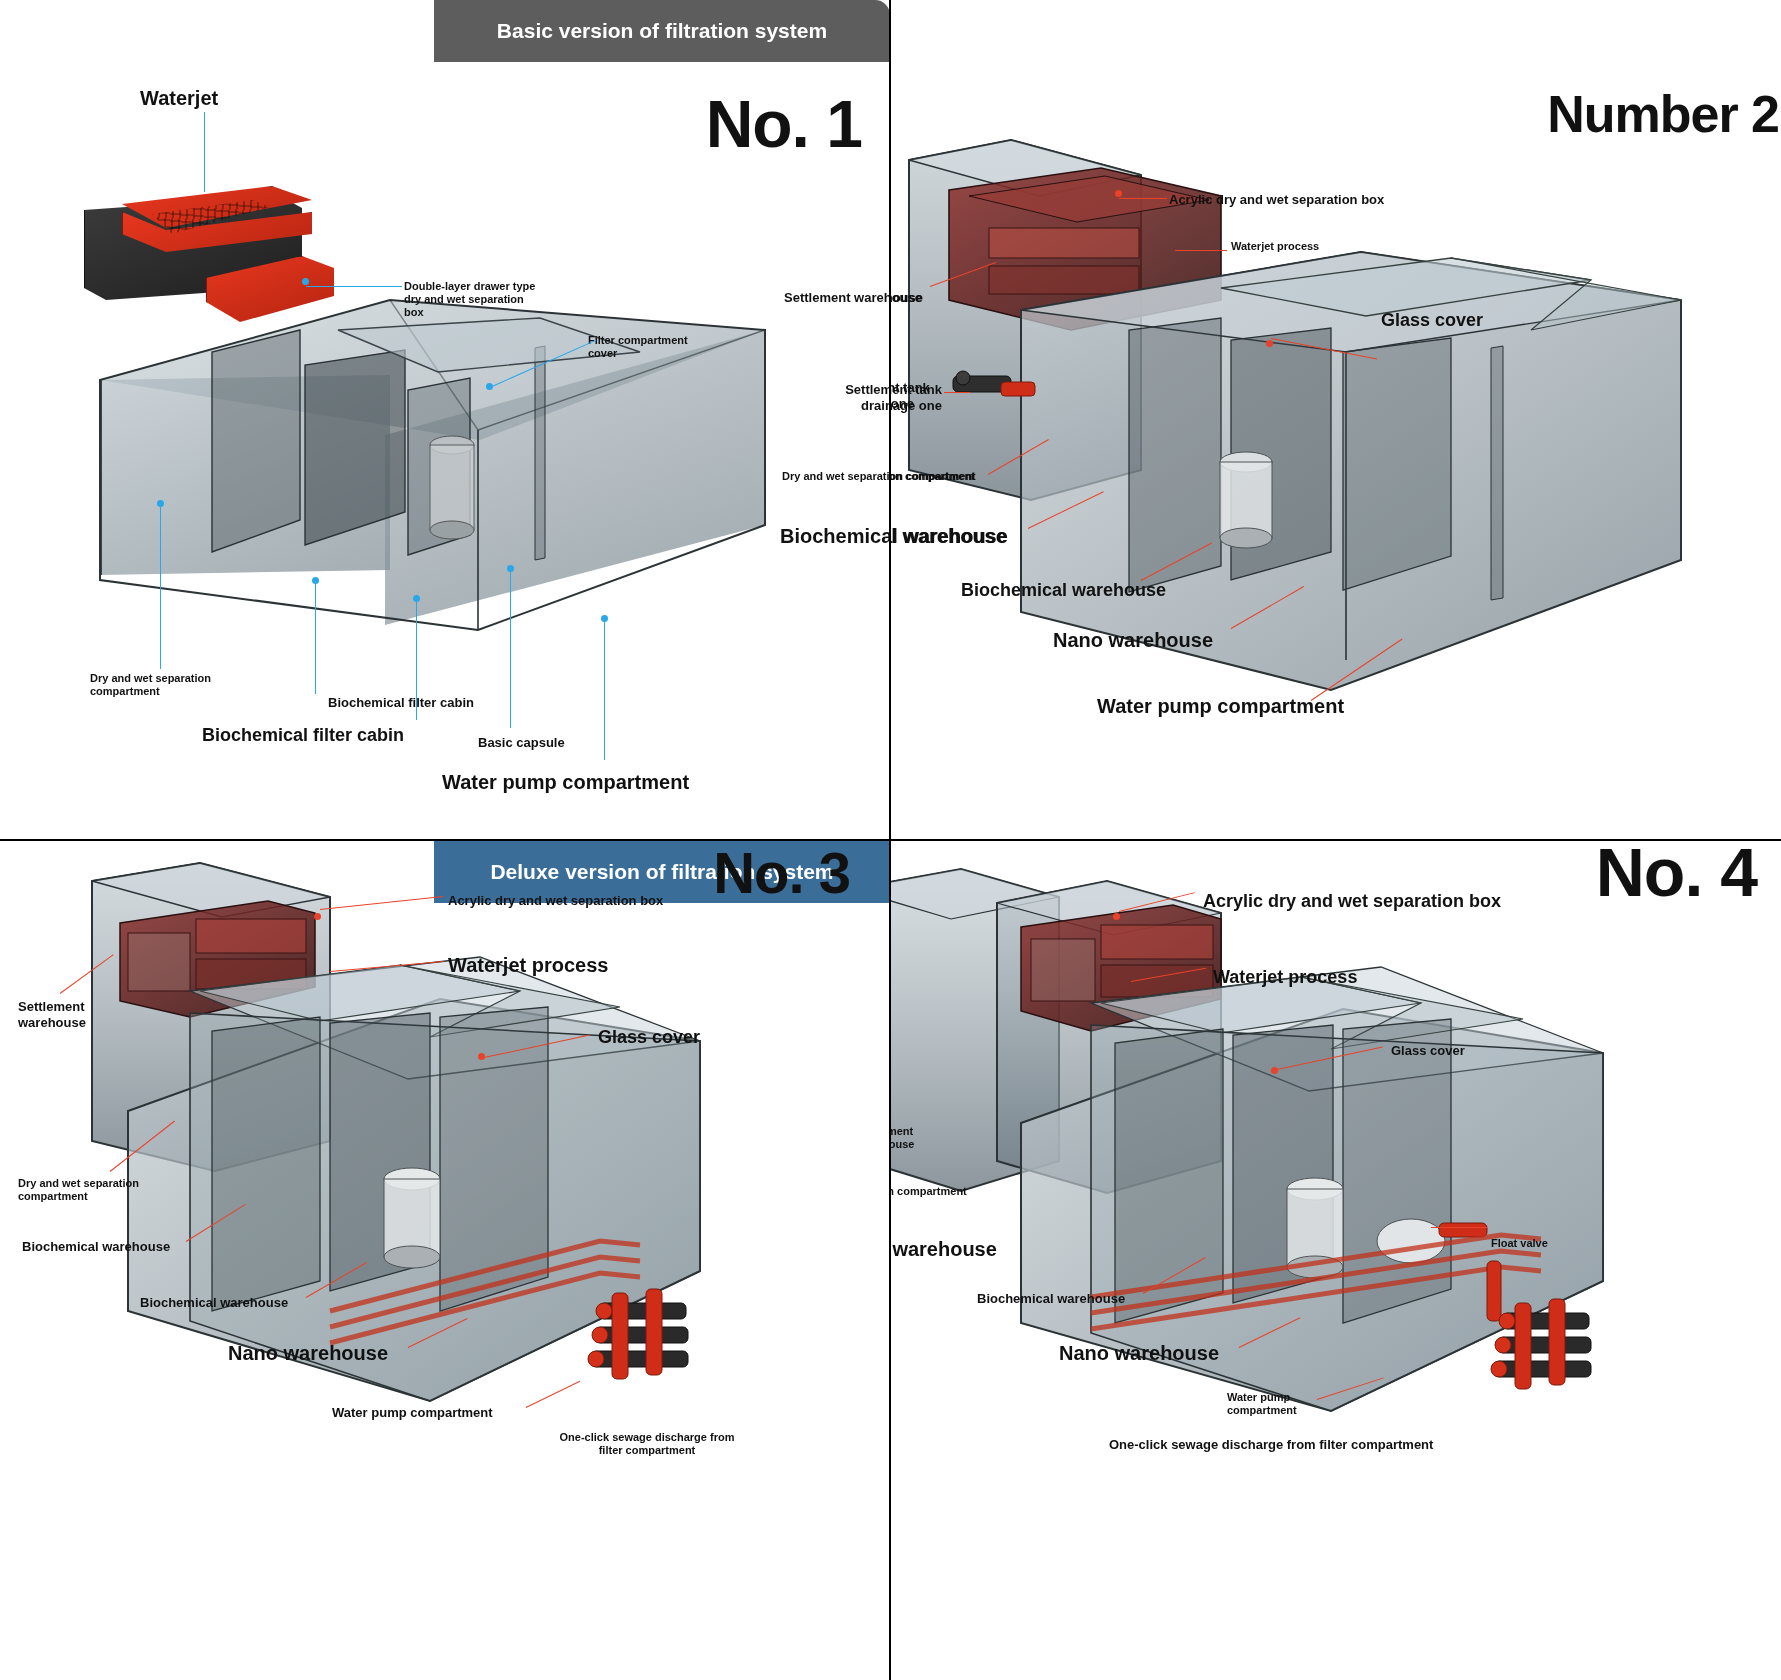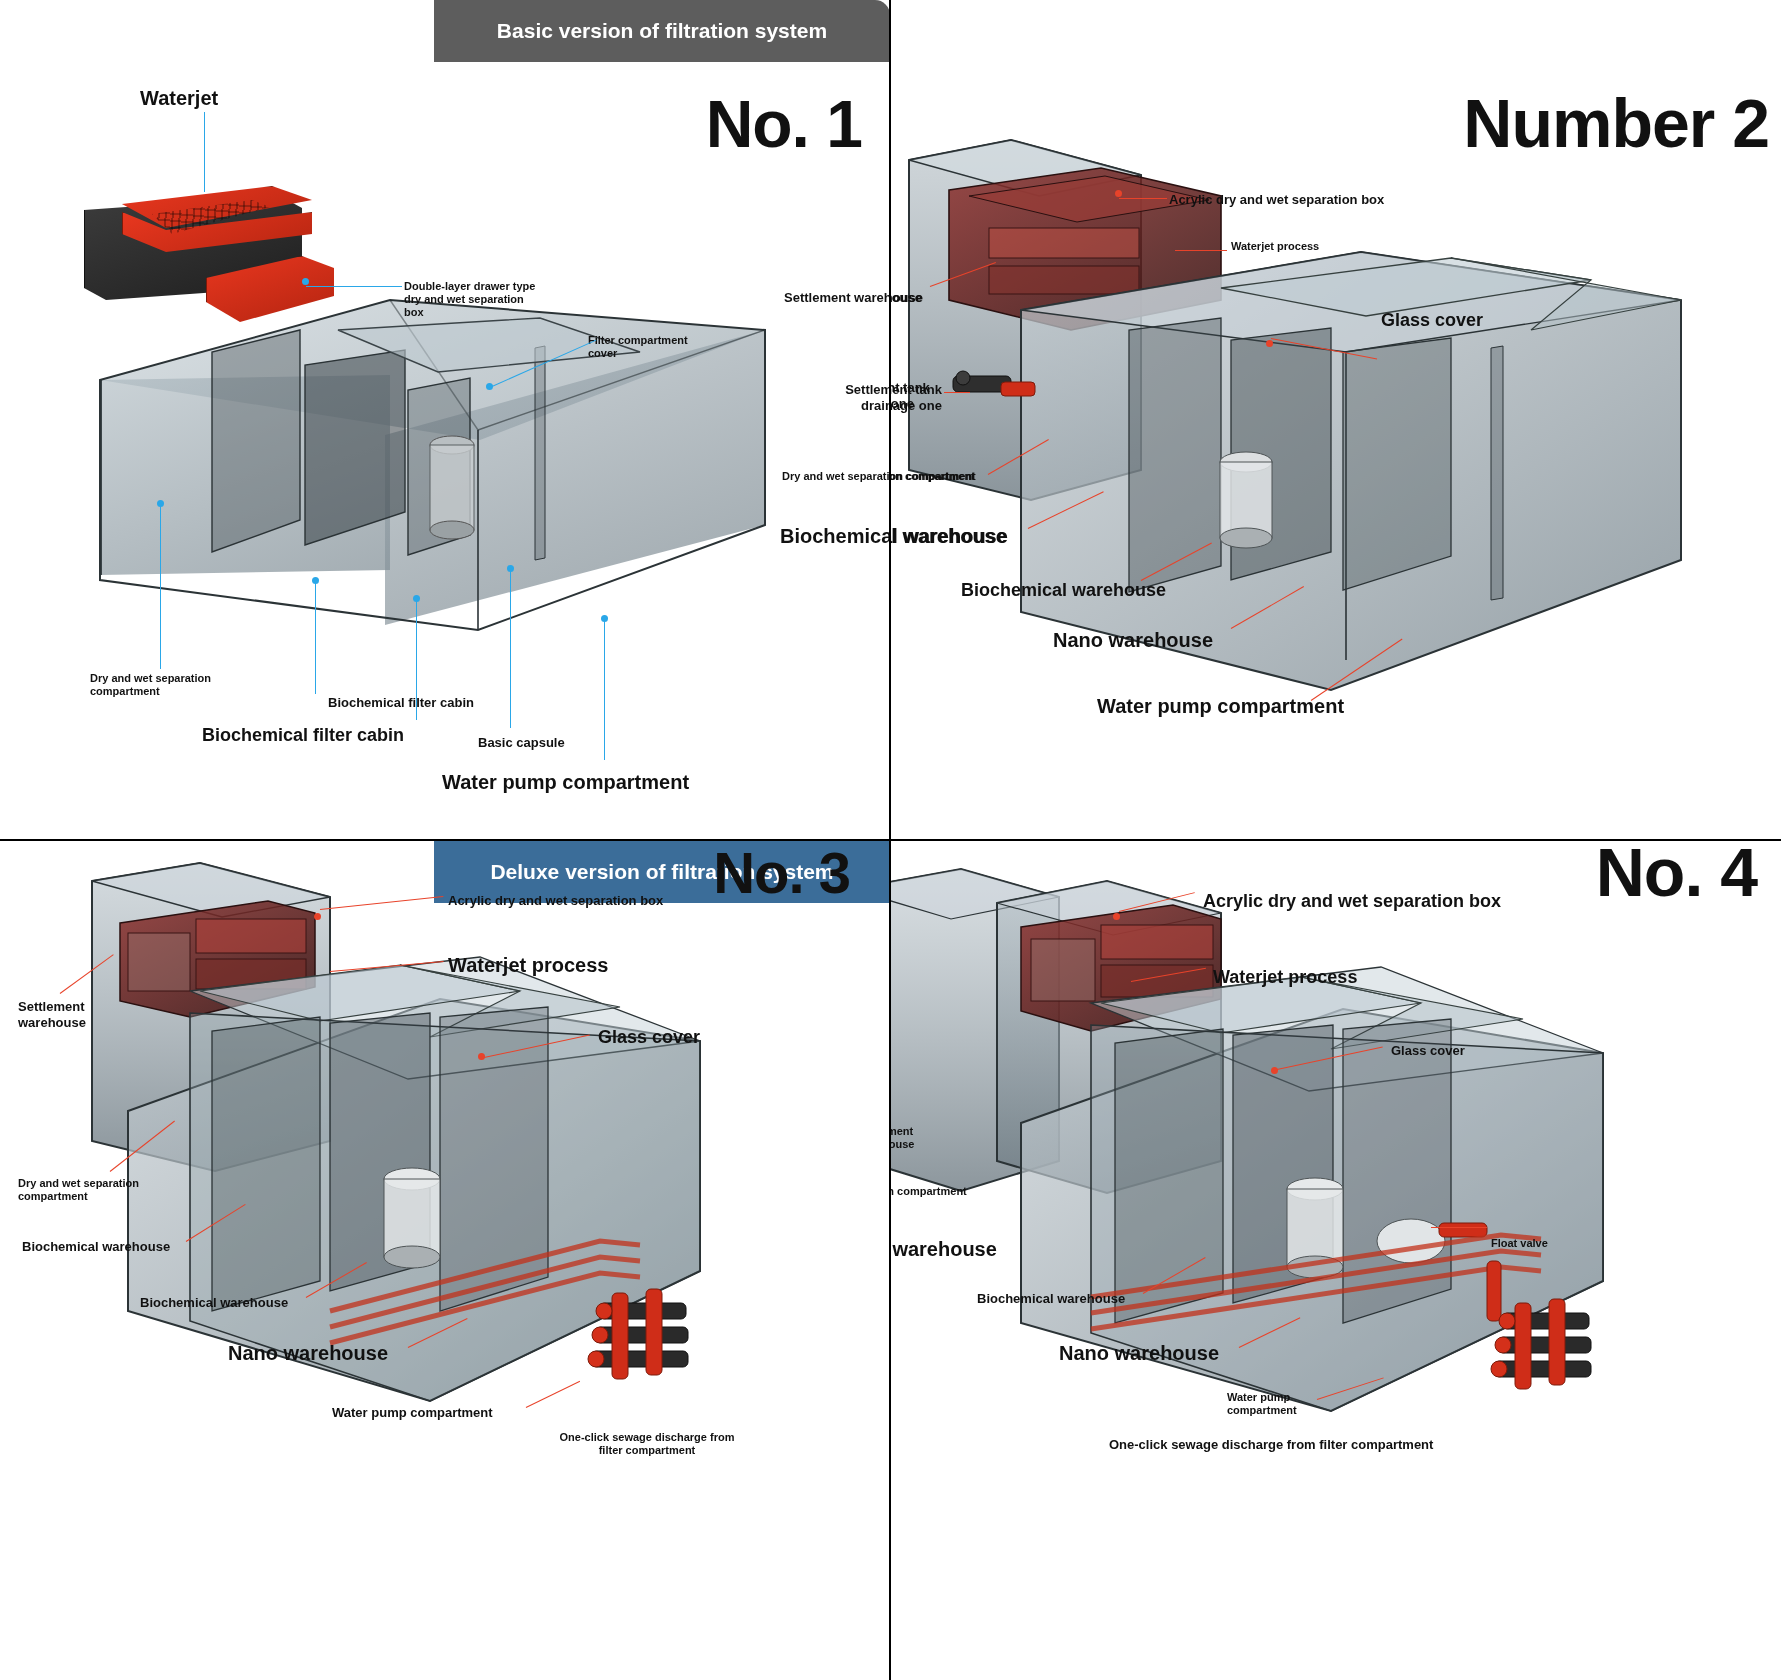--- a/index.html
+++ b/index.html
@@ -14,21 +14,21 @@
   .hline{position:absolute;left:0;top:839px;width:1781px;height:2px;background:#000;}
 
   
   .banner{position:absolute;top:0;display:flex;align-items:center;justify-content:center;
           color:#fff;font-weight:bold;text-align:center;line-height:1.15;}
   .banner.b1{left:434px;width:456px;height:62px;background:#5d5d5d;font-size:21px;}
   .banner.b3{left:434px;width:456px;height:62px;background:#3b6d99;font-size:21px;}
 
   .bignum{position:absolute;font-weight:bold;color:#111;letter-spacing:-1px;}
   .n1{right:28px;top:86px;font-size:66px;}
-  .n2{right:12px;top:84px;font-size:68px;}
+  .n2{right:2px;top:84px;font-size:52px;}
   .n3{right:24px;top:838px;font-size:62px;}
   .n4{right:24px;top:832px;font-size:66px;}
 
   
   .scene{position:absolute;inset:0;}
   .face{position:absolute;}
   .glass{background:linear-gradient(150deg,rgba(150,165,172,0.62),rgba(108,123,132,0.72));
          border:1px solid #3b4448;}
   .redbox{background:linear-gradient(160deg,#e8371f,#b32410);border:1px solid #7d1a0a;}
   .darkbox{background:linear-gradient(160deg,#3c3c3c,#1e1e1e);border:1px solid #111;}

